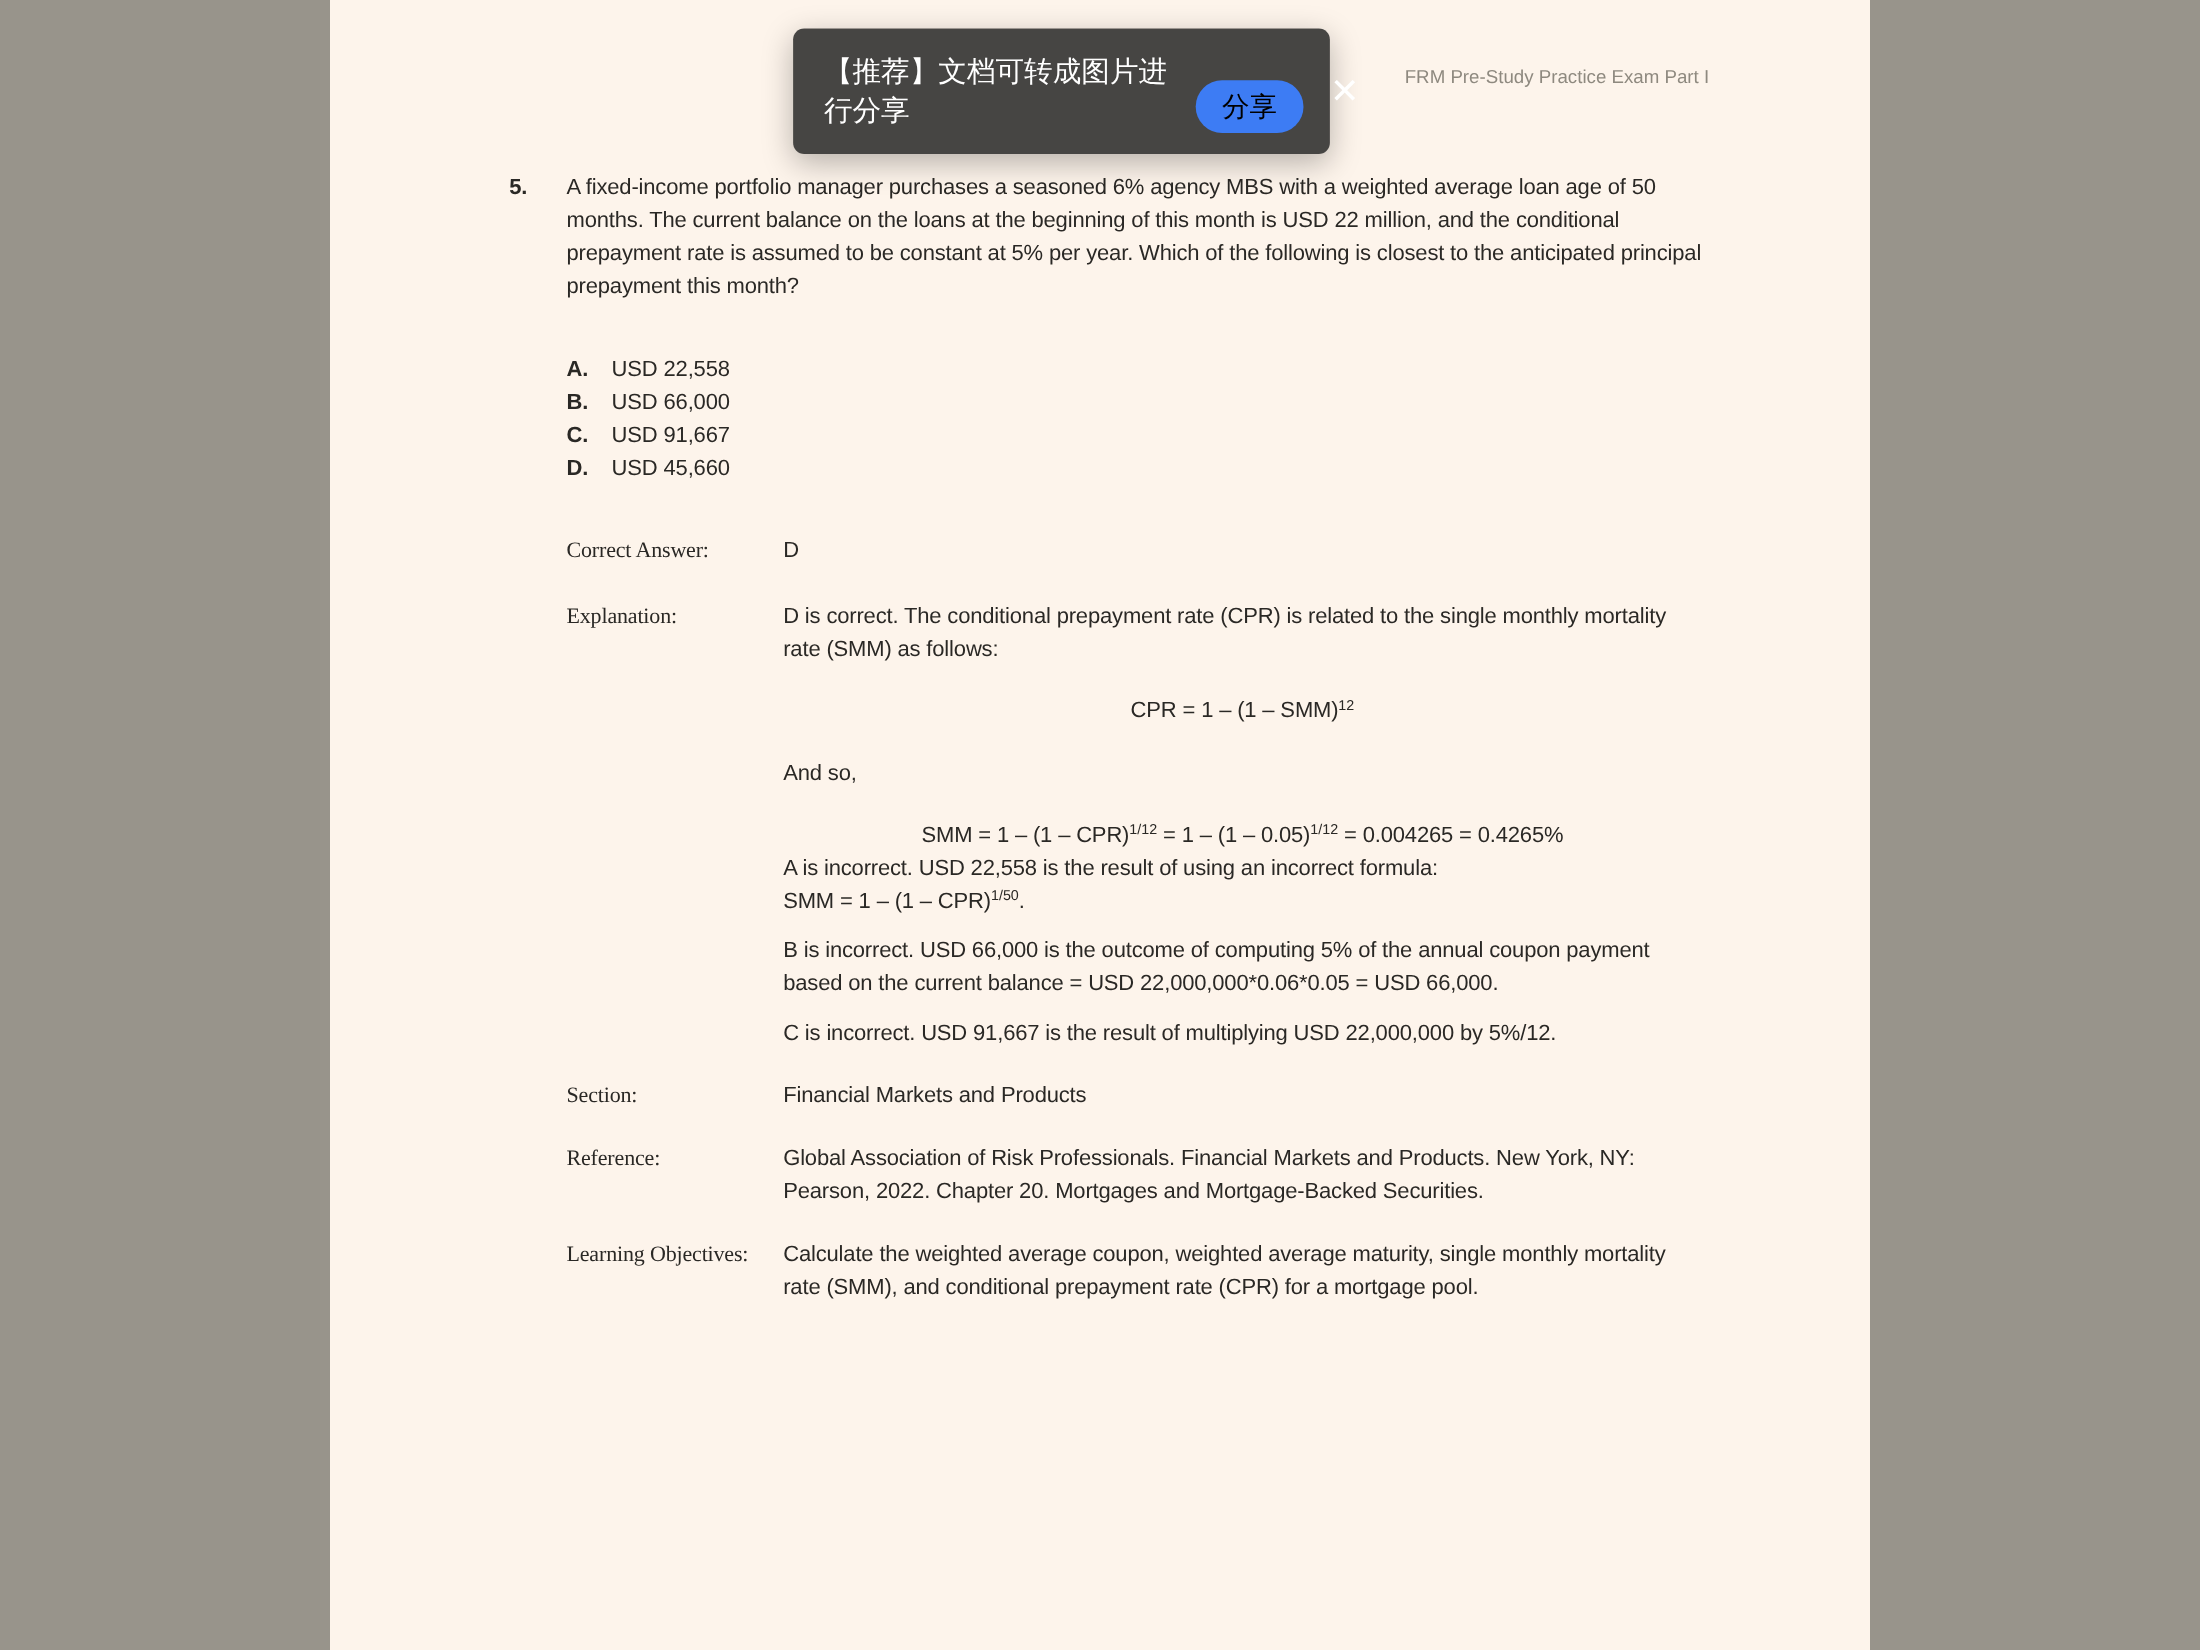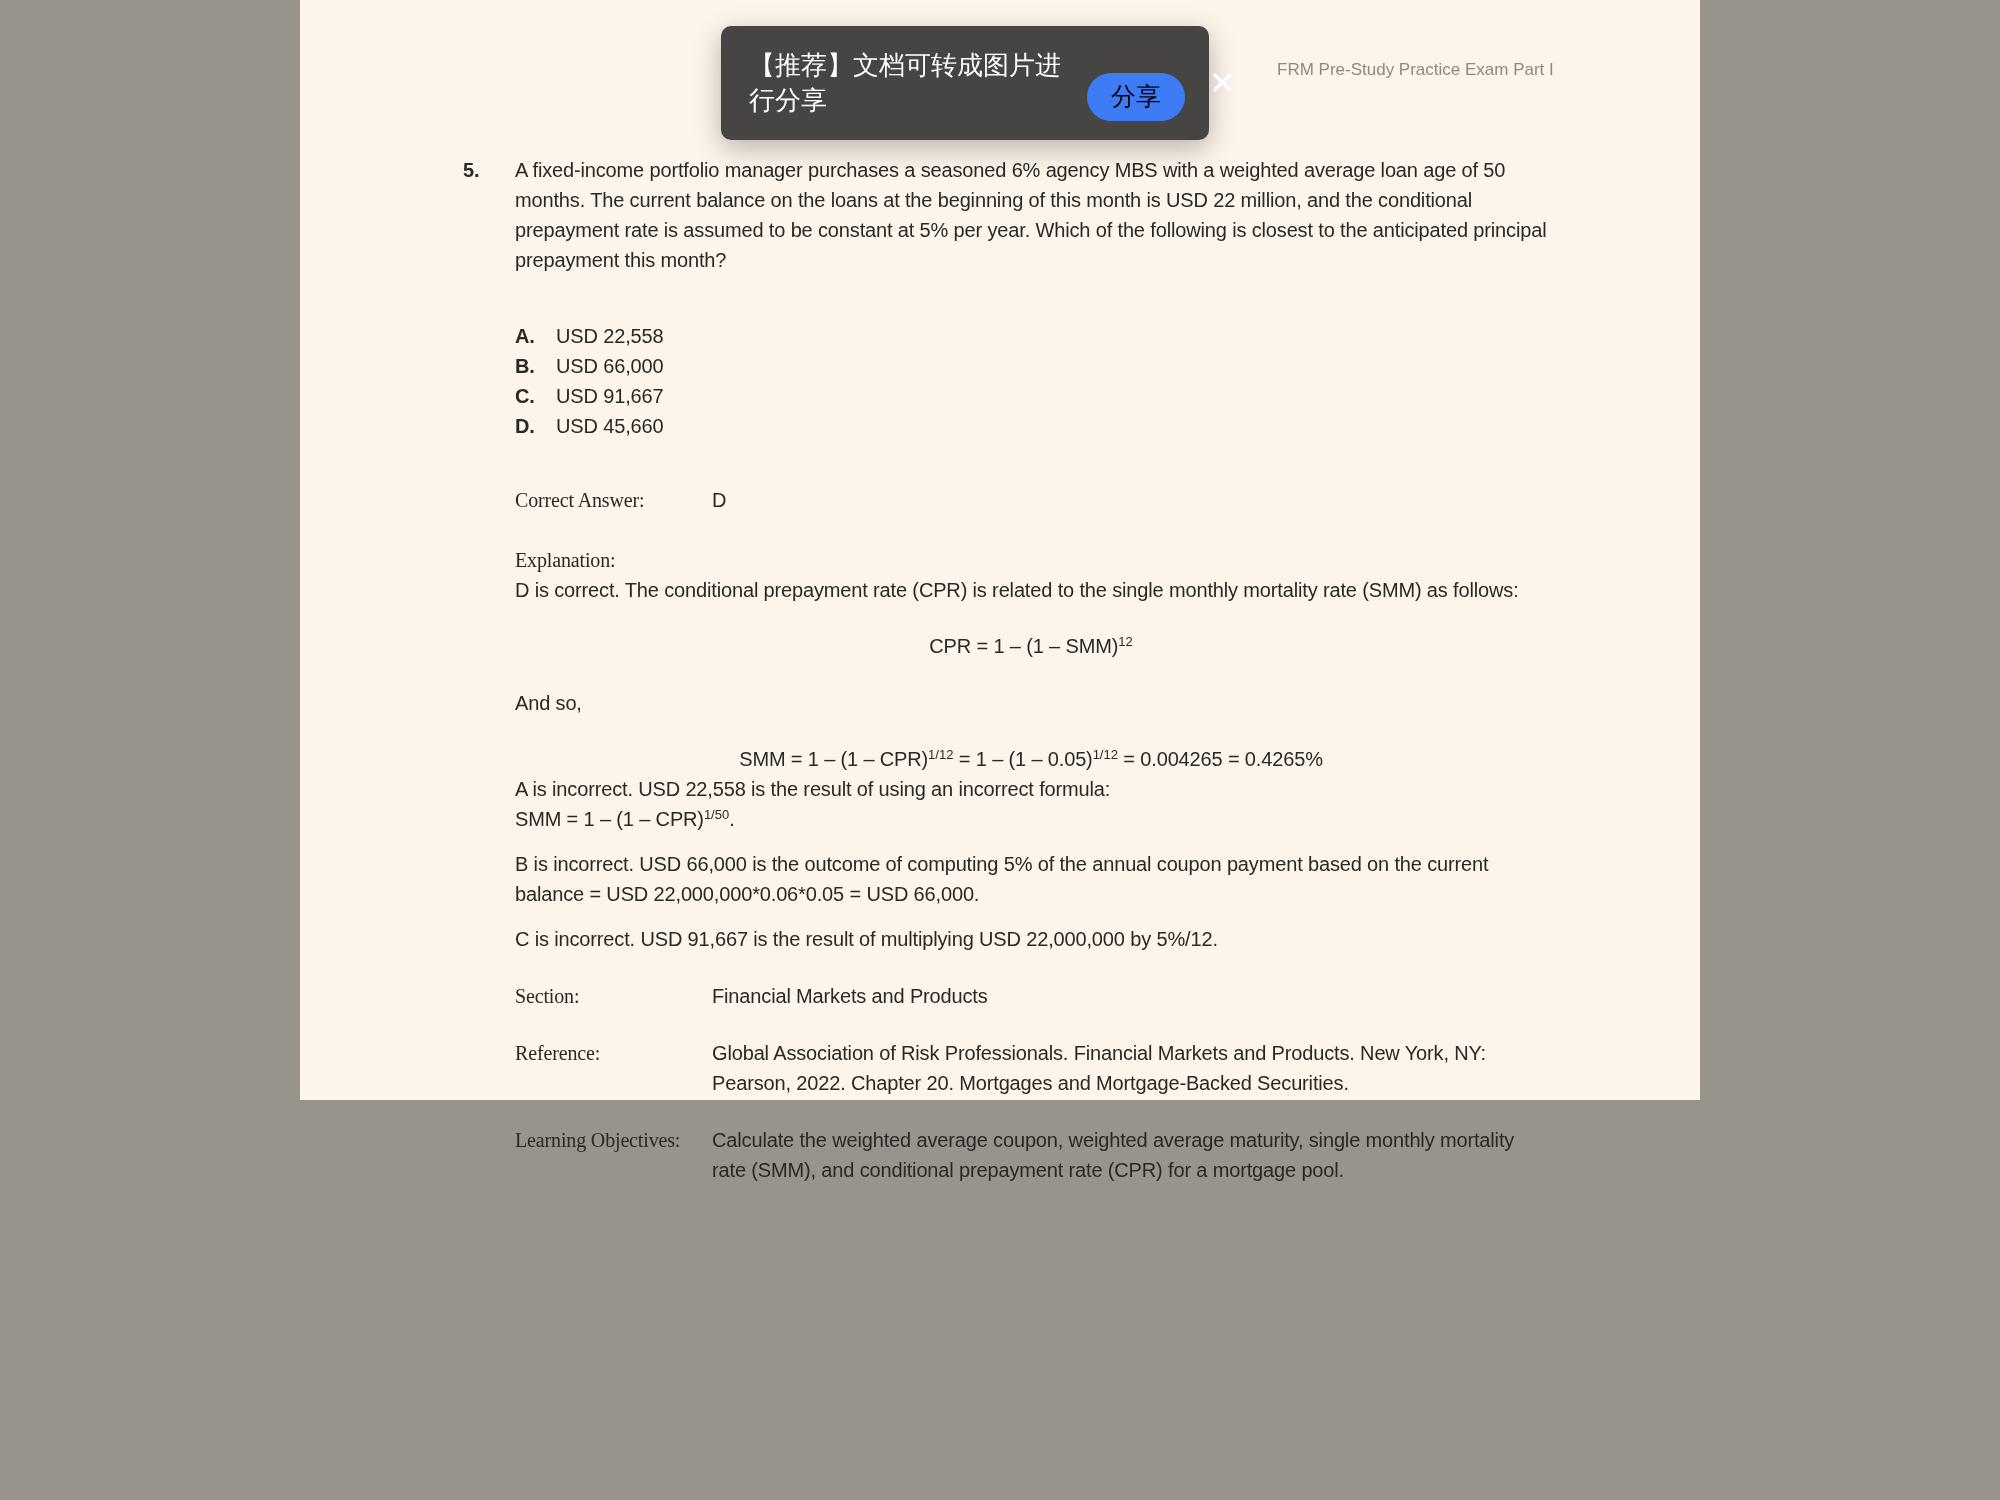--- a/index.html
+++ b/index.html
@@ -5,21 +5,21 @@
   html,body{margin:0;padding:0;}
   body{
     width:2000px;height:1500px;overflow:hidden;
     background:#98948b;
     font-family:"Liberation Sans","DejaVu Sans",sans-serif;
   }
   .canvas{position:relative;width:2000px;height:1500px;}
 
   
   .page{
-    position:absolute;left:300px;top:0;width:1400px;height:1100px;
+    position:absolute;left:300px;top:0;width:1400px;height:1500px;
     background:#fdf4eb;
   }
   .doc-header{
     position:absolute;left:977px;top:60px;
     font-size:17px;color:#8e897f;letter-spacing:0;white-space:nowrap;
   }
 
   
   .docbody{
     position:absolute;left:163px;top:155px;width:1084px;
@@ -30,21 +30,21 @@
   .q-text{flex:1;}
 
   .options{margin:46px 0 0 52px;}
   .option{display:flex;}
   .opt-letter{width:41px;flex:none;font-weight:700;}
 
   .kv{display:flex;margin-left:52px;}
   .kv-label{width:197px;flex:none;font-family:Liberation Serif, serif;}
   .kv-value{flex:1;}
   .mt44{margin-top:44px;}
-  .mt30{margin-top:30px;flex-direction:column;}
+  .mt30{margin-top:30px;}
   .mt27{margin-top:27px;}
 
   .para{margin:0;}
   .para + .para{margin-top:15px;}
   .formula{margin:26px 0 0 0;text-align:center;}
   .after-formula{margin-top:27px;}
   .sup{font-size:13px;vertical-align:7px;line-height:0;letter-spacing:0;}
   .lo-item + .lo-item{margin-top:13px;}
 
   

